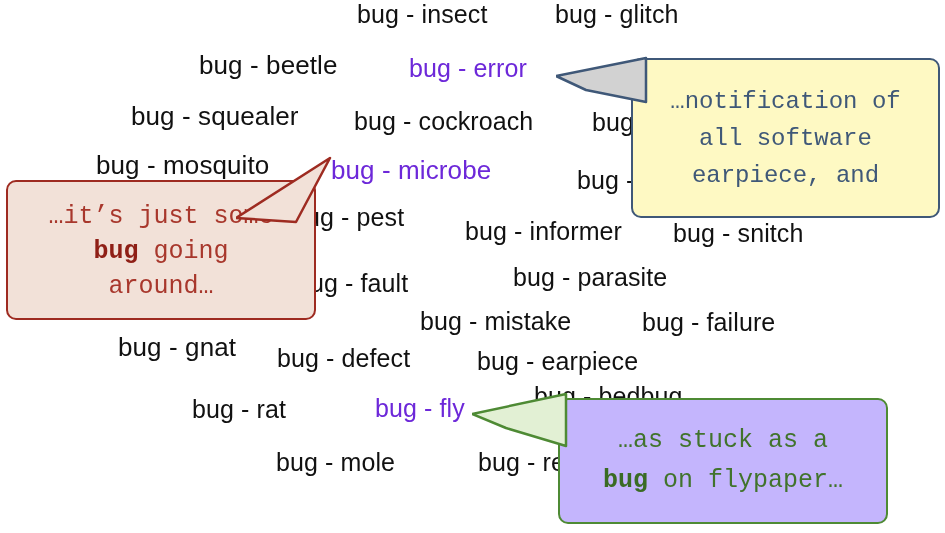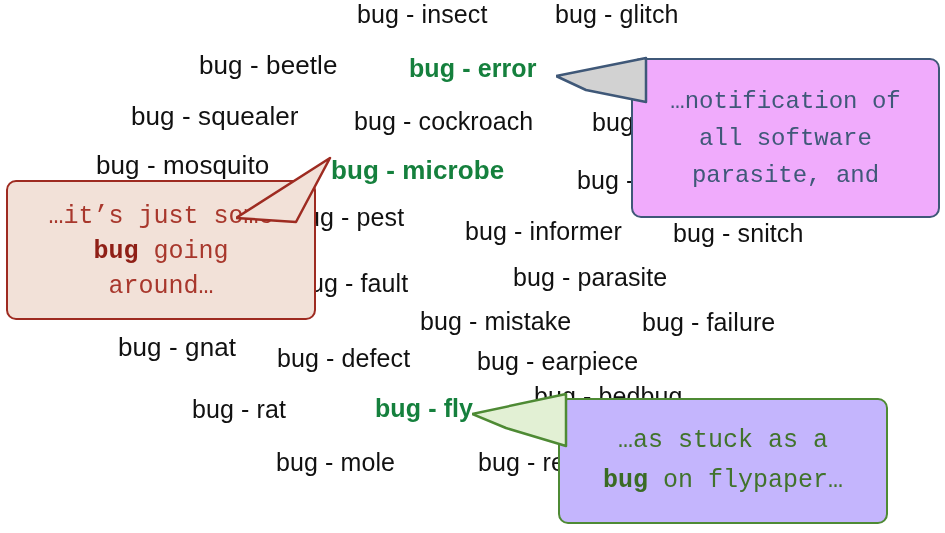--- a/index.html
+++ b/index.html
@@ -23,22 +23,22 @@
     position: absolute;
     white-space: nowrap;
     color: #111111;
     font-family: "Liberation Sans", sans-serif;
     font-weight: 400;
     letter-spacing: 0.1px;
     line-height: 1;
     z-index: 1;
   }
   .term.bold {
-    font-weight: 700;
-    color: #15803d;
+    font-weight: 400;
+    color: #6d28d9;
     z-index: 3;
   }
 
   
   .bubble {
     position: absolute;
     box-sizing: border-box;
     border-radius: 10px;
     border-style: solid;
     border-width: 2.5px;
@@ -151,24 +151,24 @@
   </svg>
   <div class="bubble" id="bubble-red" style="background: rgb(242, 225, 216); border-color: rgb(158, 43, 33); color: rgb(168, 55, 44);">
     <span class="line">…it’s just some</span>
     <span class="line"><b style="color: rgb(143, 31, 22);">bug</b> going</span>
     <span class="line">around…</span>
   </div>
 
   <svg class="tail" id="tail-gray" viewBox="0 0 92 60" xmlns="http://www.w3.org/2000/svg">
     <polygon points="90,2 90,46 30,34 0,20" fill="#D2D2D2" stroke="#3F5878" stroke-width="2.5" stroke-linejoin="round"></polygon>
   </svg>
-  <div class="bubble" id="bubble-gray" style="background: #f0abfc; border-color: rgb(63, 88, 120); color: rgb(63, 88, 120);">
+  <div class="bubble" id="bubble-gray" style="background: #fef9c3; border-color: rgb(63, 88, 120); color: rgb(63, 88, 120);">
     <span class="line">…notification of</span>
     <span class="line">all software</span>
-    <span class="line">parasite, and</span>
+    <span class="line">earpiece, and</span>
   </div>
 
   <svg class="tail" id="tail-green" viewBox="0 0 96 62" xmlns="http://www.w3.org/2000/svg">
     <polygon points="94,2 94,54 34,36 0,22" fill="#E2F0D4" stroke="#4E8A34" stroke-width="2.5" stroke-linejoin="round"></polygon>
   </svg>
   <div class="bubble" id="bubble-green" style="background: #c4b5fd; border-color: rgb(78, 138, 52); color: rgb(65, 115, 44);">
     <span class="line">…as stuck as a</span>
     <span class="line"><b style="color: rgb(58, 107, 36);">bug</b> on flypaper…</span>
   </div>
 

